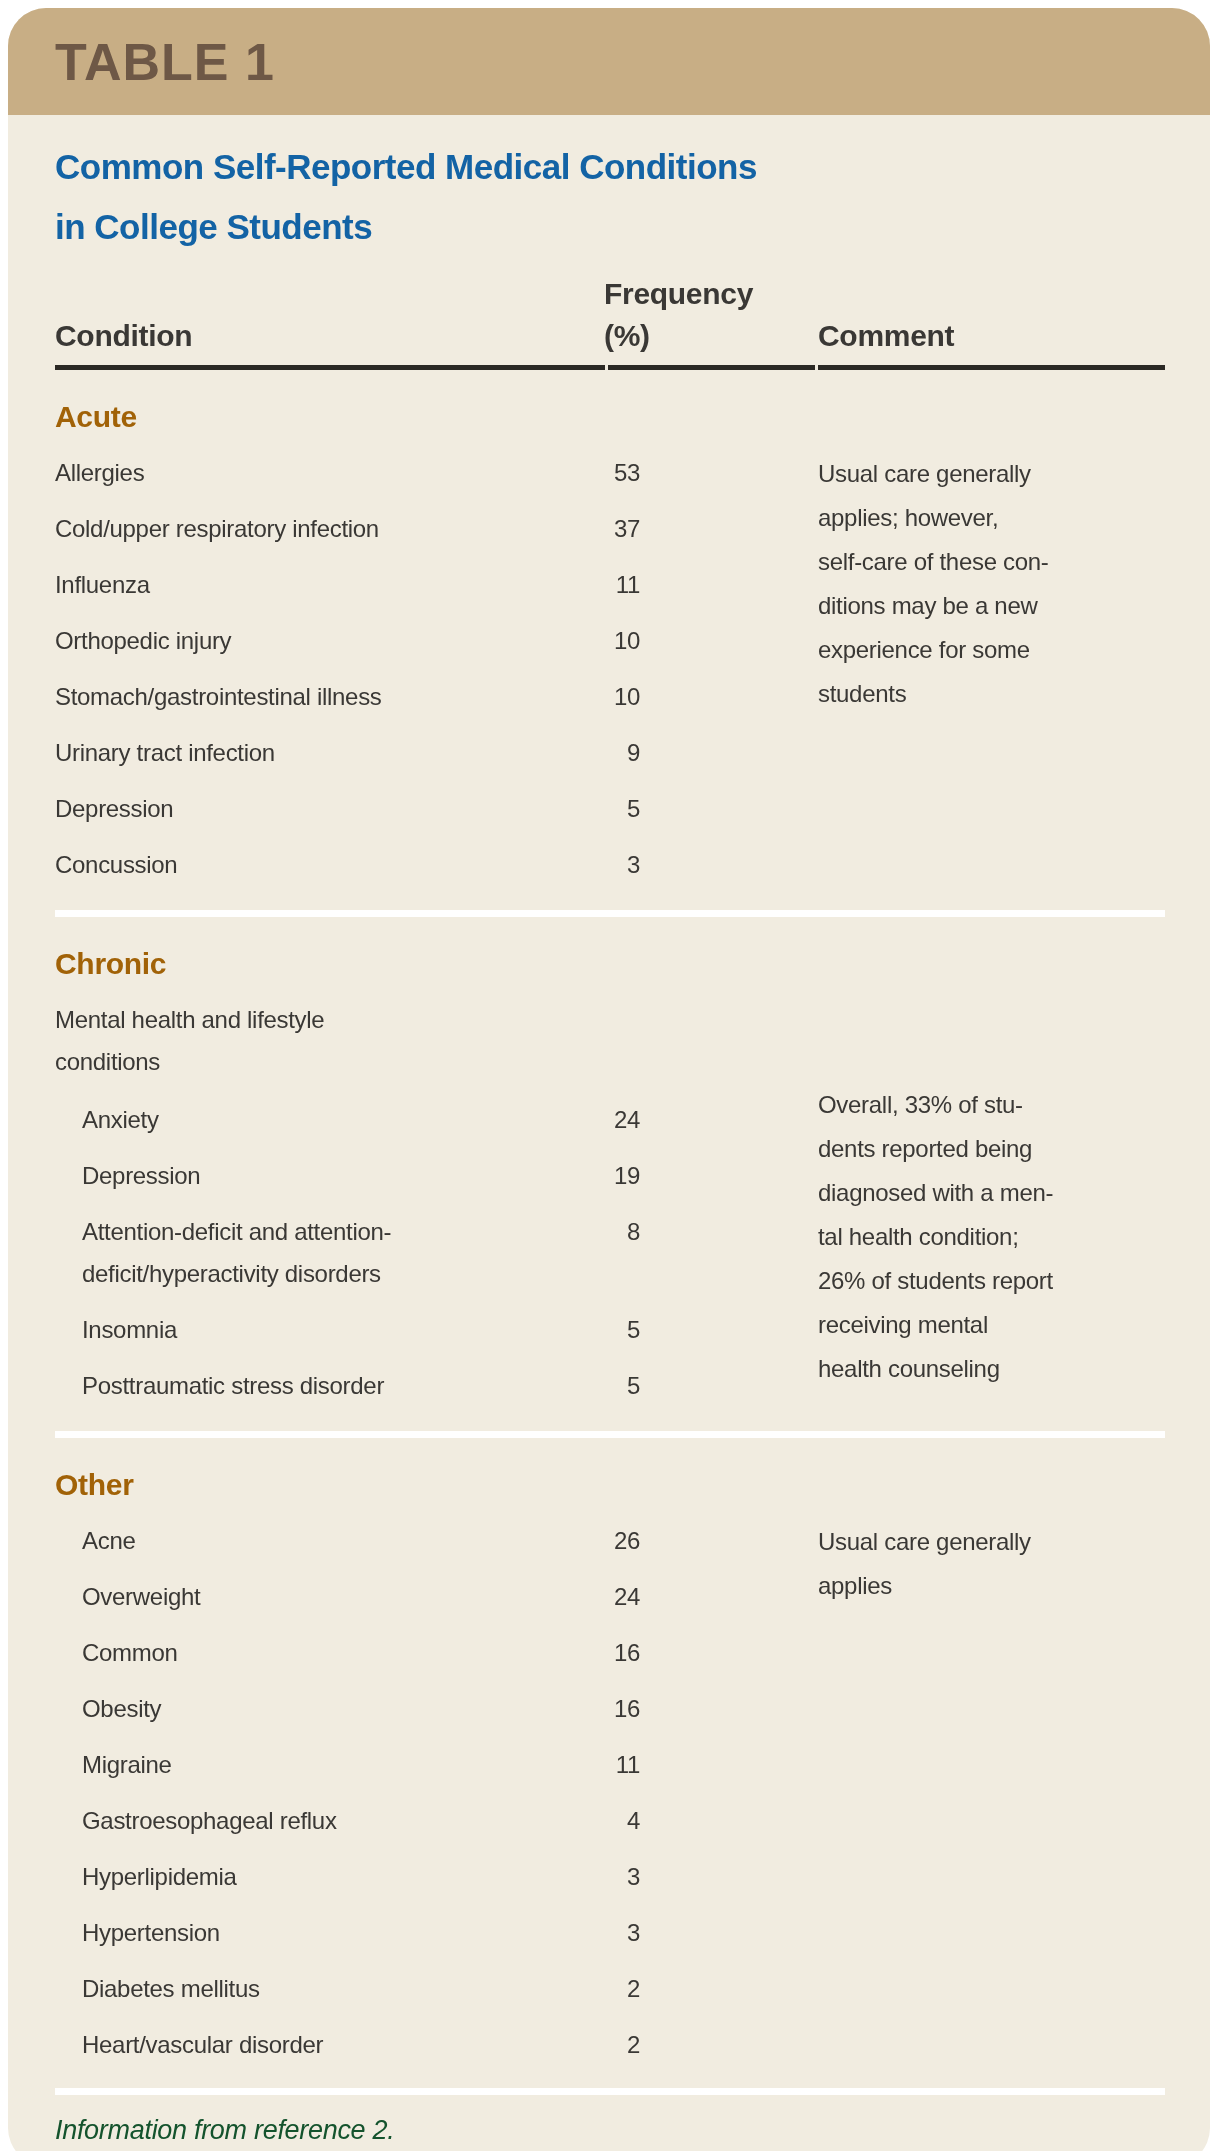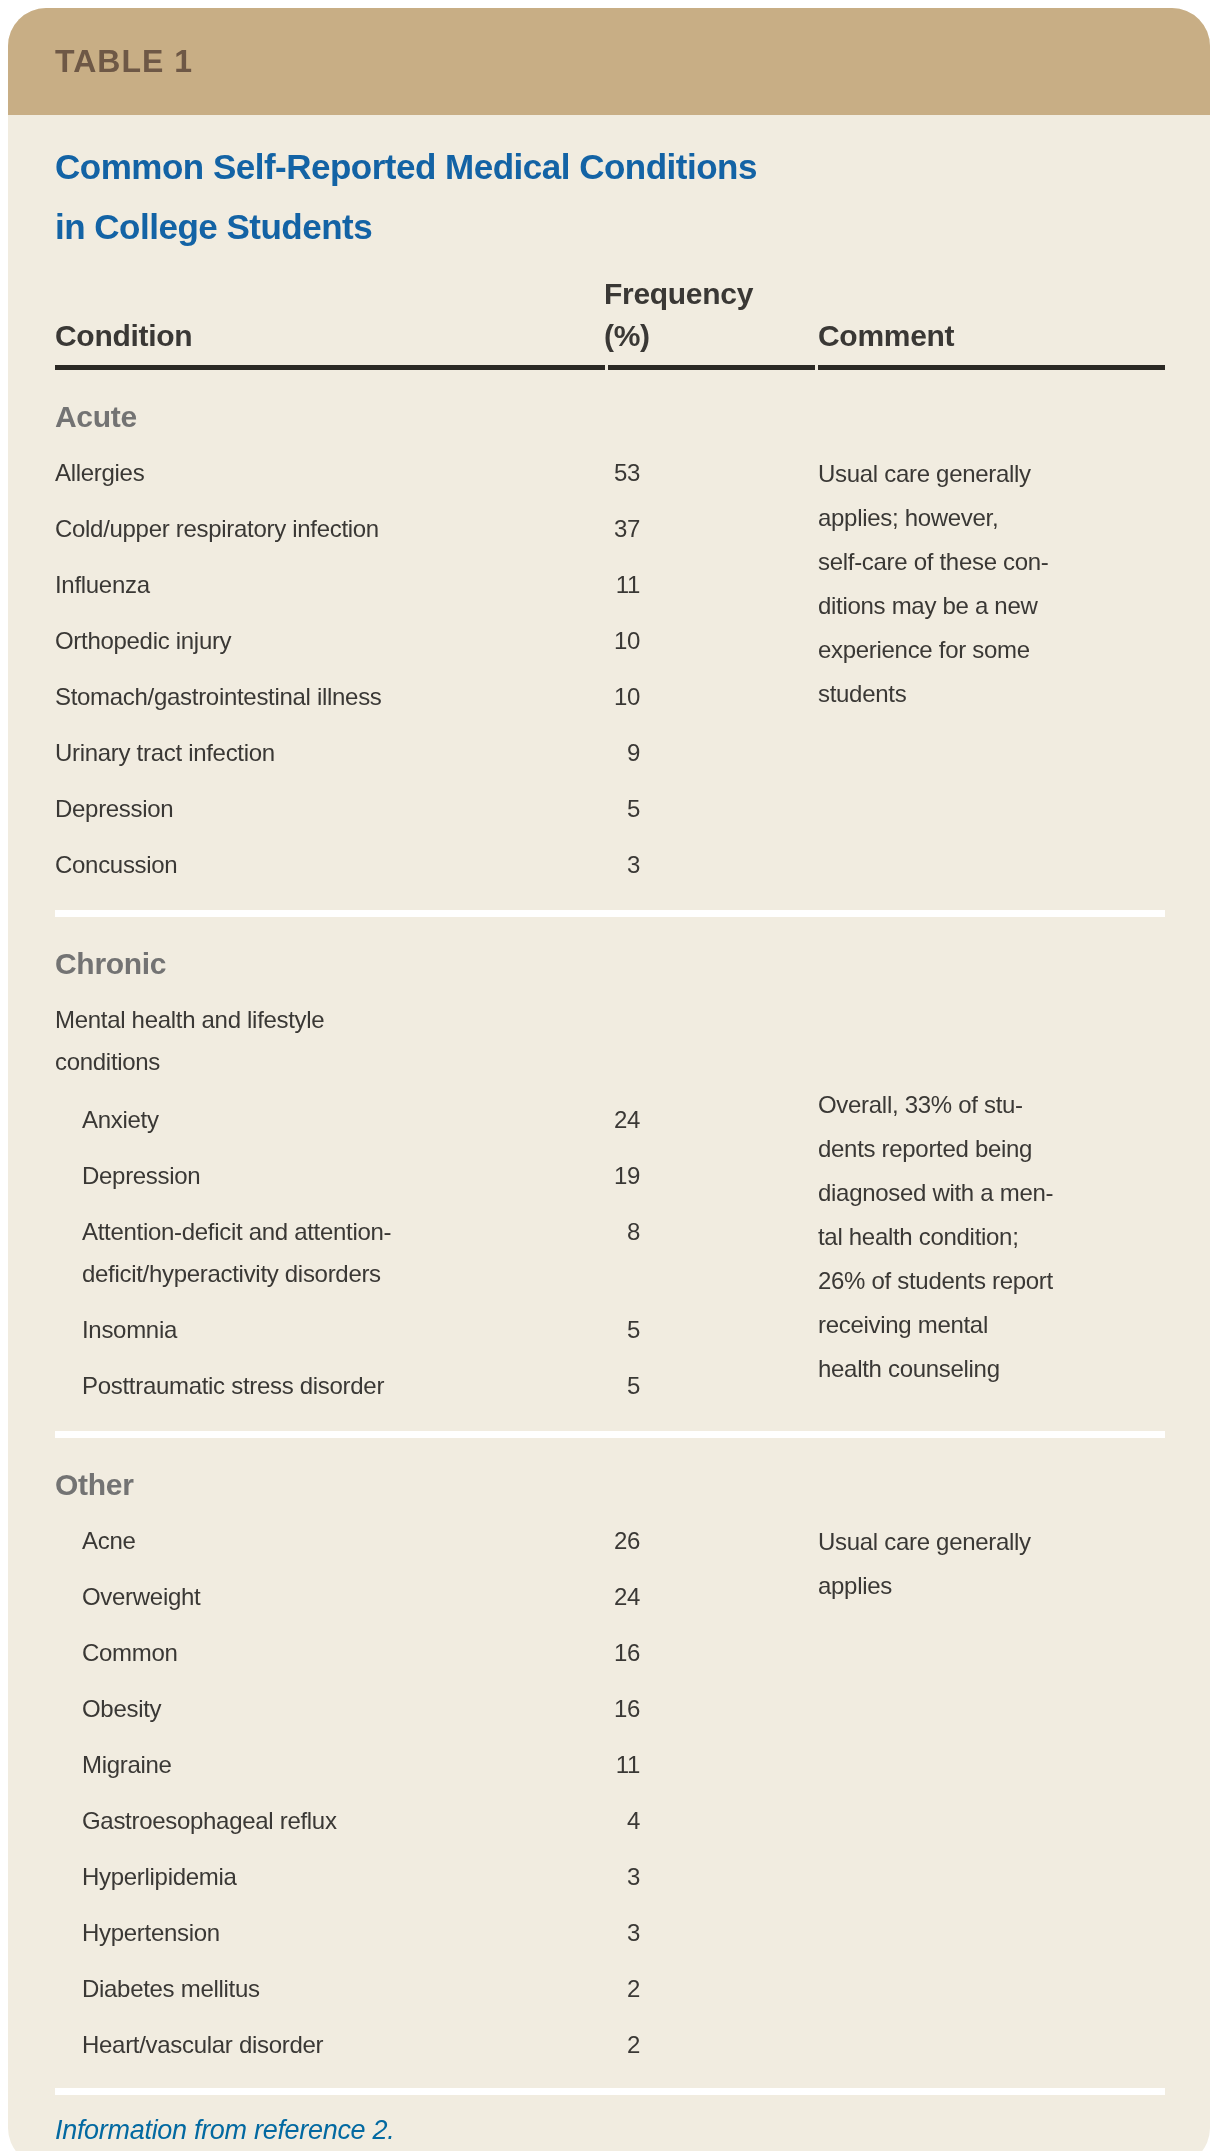--- a/index.html
+++ b/index.html
@@ -23,21 +23,21 @@
   }
   .band {
     background: #c8ae85;
     height: 107px;
     display: flex;
     align-items: center;
     padding: 0 47px;
     box-sizing: border-box;
   }
   .band-title {
-    font-size: 32px;
+    font-size: 52px;
     font-weight: bold;
     color: #6e5846;
     letter-spacing: 1px;
   }
   .content { padding: 0 45px 20px 47px; }
   .title {
     margin-top: 22px;
     font-size: 35px;
     font-weight: bold;
     color: #1363a5;
@@ -63,21 +63,21 @@
   .dr1 { width: 550px; margin-right: 3px; }
   .dr2 { width: 207px; margin-right: 3px; }
   .dr3 { flex: 1; }
   .section { display: grid; grid-template-columns: 585px 1fr; }
   .section.first { margin-top: 26px; }
   .sec-head {
     font-size: 30px;
     font-weight: bold;
     line-height: 42px;
     margin-bottom: 14px;
-    color: #737373;
+    color: #a16207;
     letter-spacing: -0.3px;
   }
   .row {
     display: grid;
     grid-template-columns: 549px 36px;
     align-items: baseline;
     margin-bottom: 14px;
     font-size: 24px;
     line-height: 42px;
     color: #3a3835;
@@ -97,21 +97,21 @@
   }
   .pt-a { padding-top: 56px; }
   .pt-b { padding-top: 140px; }
   .pt-c { padding-top: 56px; }
   .section-rule { height: 7px; background: #ffffff; margin: 10px 0 26px 0; }
   .footnote-rule { height: 7px; background: #ffffff; margin-top: 8px; }
   .footnote {
     margin-top: 20px;
     font-size: 27px;
     font-style: italic;
-    color: #0369a1;
+    color: #14532d;
     letter-spacing: -0.3px;
   }
 </style>
 </head>
 <body>
 
 <div class="page">
   <div class="card">
 
     <div class="band">

